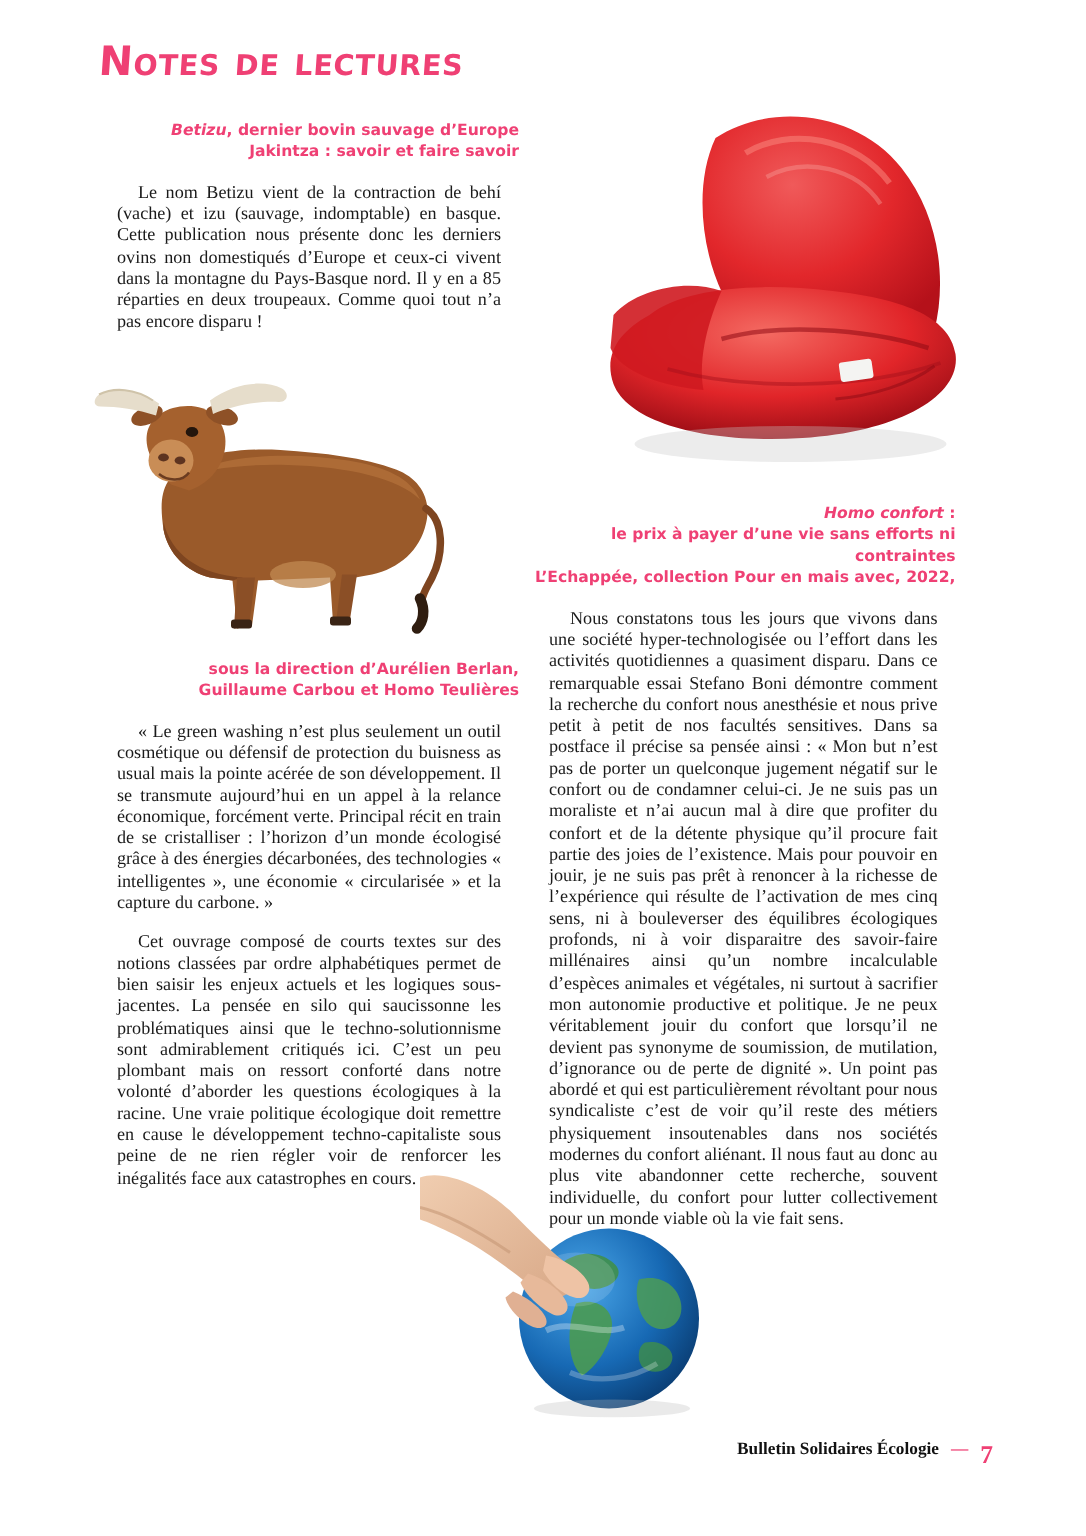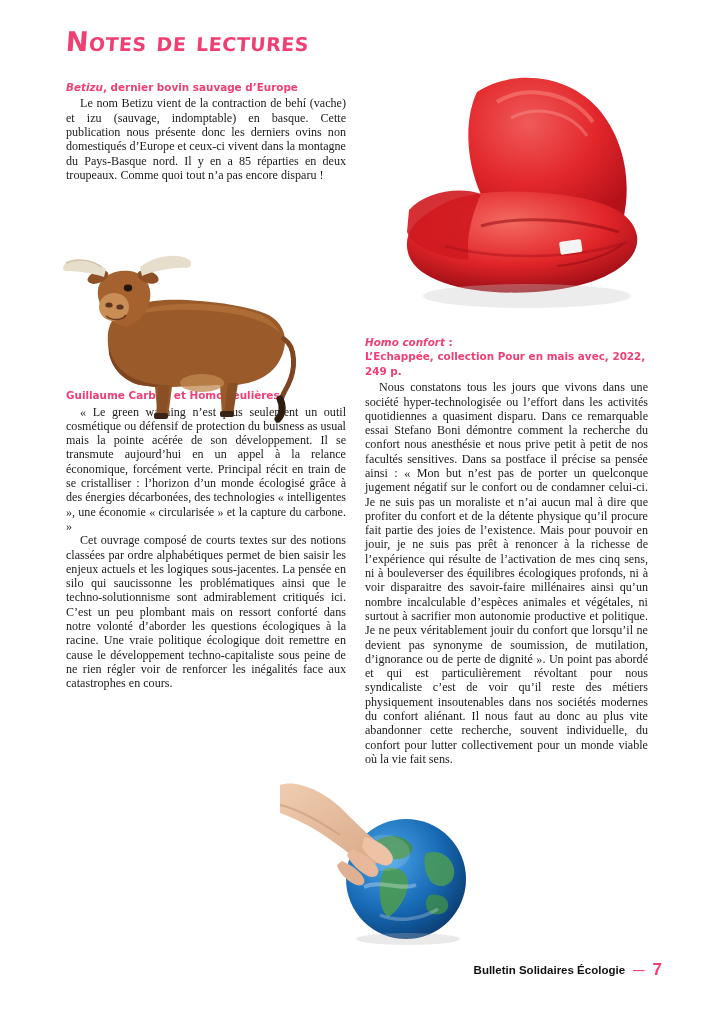--- a/index.html
+++ b/index.html
@@ -37,44 +37,44 @@
 
   
   .col-left {
     position: absolute;
     left: 66px;
     top: 80px;
     width: 280px;
   }
   .col-right {
     position: absolute;
-    left: 365px;
+    left: 354px;
     top: 80px;
     width: 283px;
   }
 
   
   .ref {
     font-family: "DejaVu Sans", sans-serif;
     color: #ef4074;
     font-weight: bold;
     font-size: 10.4px;
     line-height: 14.4px;
     margin: 0 0 2px 0;
   }
   .ref .it { font-style: italic; }
-  .ref .line { display: block; }
+  .ref .line { display: block; text-align: right; }
 
   
   p.body {
     font-family: "Liberation Serif", serif;
     font-size: 12.1px;
     line-height: 14.3px;
     text-align: justify;
-    margin: 0;
+    margin: 12px;
     text-indent: 14px;
     hyphens: auto;
   }
   p.body + p.body { margin-top: 0; }
 
   
   .img-bull {
     position: absolute;
     left: 52px;
     top: 243px;
@@ -94,26 +94,26 @@
     top: 775px;
     width: 230px;
     height: 170px;
   }
 
   
   .footer {
     position: absolute;
     right: 62px;
     bottom: 44px;
-    font-family: Liberation Sans, sans-serif;
+    font-family: Liberation Serif, serif;
     font-size: 11.5px;
     font-weight: bold;
     color: #111;
     display: flex;
-    align-items: center;
+    align-items: flex-start;
     gap: 8px;
   }
   .footer .dash { color: #ef4074; font-weight: bold; }
   .footer .pageno {
     color: #ef4074;
     font-size: 17px;
     font-weight: bold;
   }
 
   svg { display: block; }
@@ -123,44 +123,46 @@
 
 <div class="page">
 
   <div class="page-title">Notes de lectures</div>
 
   <div class="col-left">
 
     <div>
       <div class="ref">
         <span class="line"><span class="it">Betizu</span><span>, dernier bovin sauvage d’Europe</span></span>
+        <span class="line">Jakintza : savoir et faire savoir</span>
       </div>
       <p class="body">Le nom Betizu vient de la contraction de behí (vache) et izu (sauvage, indomptable) en basque. Cette publication nous présente donc les derniers ovins non domestiqués d’Europe et ceux-ci vivent dans la montagne du Pays-Basque nord. Il y en a 85 réparties en deux troupeaux. Comme quoi tout n’a pas encore disparu !</p>
     </div>
 
     <div style="height:206px"></div>
 
     <div>
       <div class="ref">
+        <span class="line">sous la direction d’Aurélien Berlan,</span>
         <span class="line">Guillaume Carbou et Homo Teulières</span>
       </div>
       <p class="body">« Le green washing n’est plus seulement un outil cosmétique ou défensif de protection du buisness as usual mais la pointe acérée de son développement. Il se transmute aujourd’hui en un appel à la relance économique, forcément verte. Principal récit en train de se cristalliser : l’horizon d’un monde écologisé grâce à des énergies décarbonées, des technologies « intelligentes », une économie « circularisée » et la capture du carbone. »</p>
       <p class="body">Cet ouvrage composé de courts textes sur des notions classées par ordre alphabétiques permet de bien saisir les enjeux actuels et les logiques sous-jacentes. La pensée en silo qui saucissonne les problématiques ainsi que le techno-solutionnisme sont admirablement critiqués ici. C’est un peu plombant mais on ressort conforté dans notre volonté d’aborder les questions écologiques à la racine. Une vraie politique écologique doit remettre en cause le développement techno-capitaliste sous peine de ne rien régler voir de renforcer les inégalités face aux catastrophes en cours.</p>
     </div>
   </div>
 
   <div class="col-right">
 
     <div style="height:255px"></div>
 
     <div>
       <div class="ref">
         <span class="line"><span class="it">Homo confort</span><span> :</span></span>
+        <span class="line">le prix à payer d’une vie sans efforts ni contraintes</span>
         <span class="line">L’Echappée, collection Pour en mais avec, 2022,</span>
-        <span class="line">249 p.</span>
       </div>
       <p class="body">Nous constatons tous les jours que vivons dans une société hyper-technologisée ou l’effort dans les activités quotidiennes a quasiment disparu. Dans ce remarquable essai Stefano Boni démontre comment la recherche du confort nous anesthésie et nous prive petit à petit de nos facultés sensitives. Dans sa postface il précise sa pensée ainsi : « Mon but n’est pas de porter un quelconque jugement négatif sur le confort ou de condamner celui-ci. Je ne suis pas un moraliste et n’ai aucun mal à dire que profiter du confort et de la détente physique qu’il procure fait partie des joies de l’existence. Mais pour pouvoir en jouir, je ne suis pas prêt à renoncer à la richesse de l’expérience qui résulte de l’activation de mes cinq sens, ni à bouleverser des équilibres écologiques profonds, ni à voir disparaitre des savoir-faire millénaires ainsi qu’un nombre incalculable d’espèces animales et végétales, ni surtout à sacrifier mon autonomie productive et politique. Je ne peux véritablement jouir du confort que lorsqu’il ne devient pas synonyme de soumission, de mutilation, d’ignorance ou de perte de dignité ». Un point pas abordé et qui est particulièrement révoltant pour nous syndicaliste c’est de voir qu’il reste des métiers physiquement insoutenables dans nos sociétés modernes du confort aliénant. Il nous faut au donc au plus vite abandonner cette recherche, souvent individuelle, du confort pour lutter collectivement pour un monde viable où la vie fait sens.</p>
     </div>
   </div>
 
   <div class="img-bull">
     <svg viewBox="0 0 300 195" width="300" height="195">
 
       <path d="M60 78 C70 62, 100 55, 135 57 C165 59, 190 62, 212 70 C228 76, 236 90, 232 106
                C228 124, 214 136, 196 140 L185 142 L180 170 L170 172 L168 142 L120 144 L116 174

